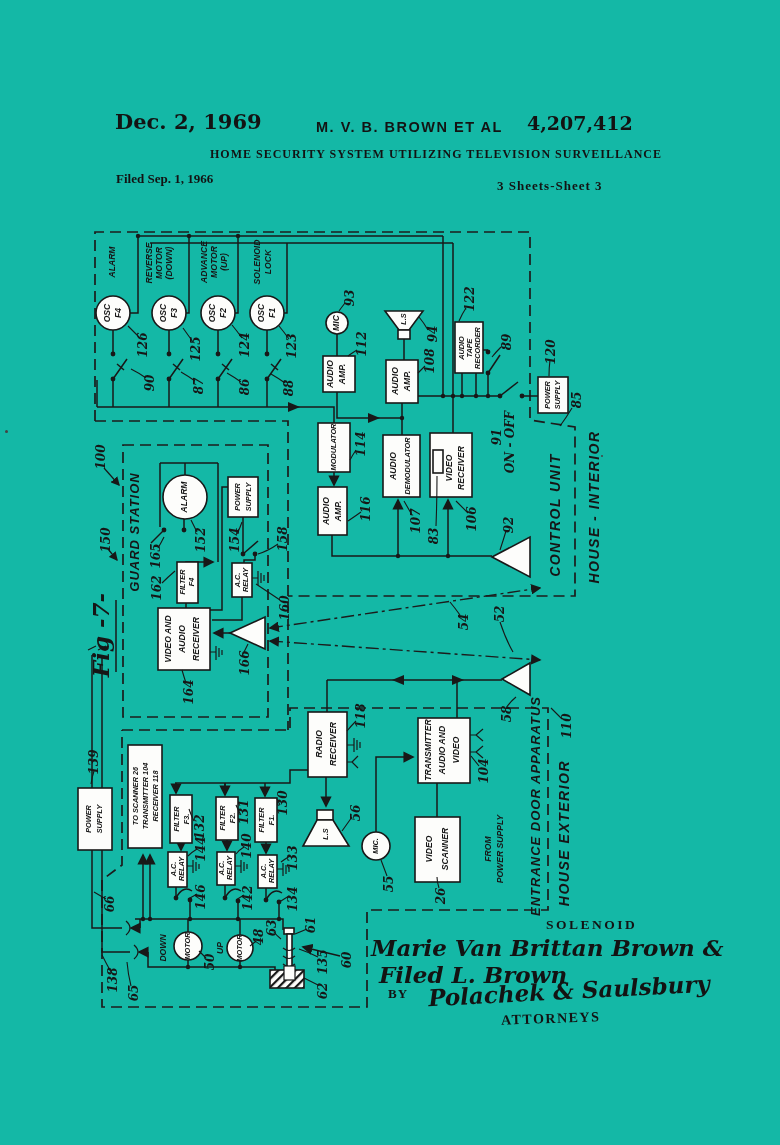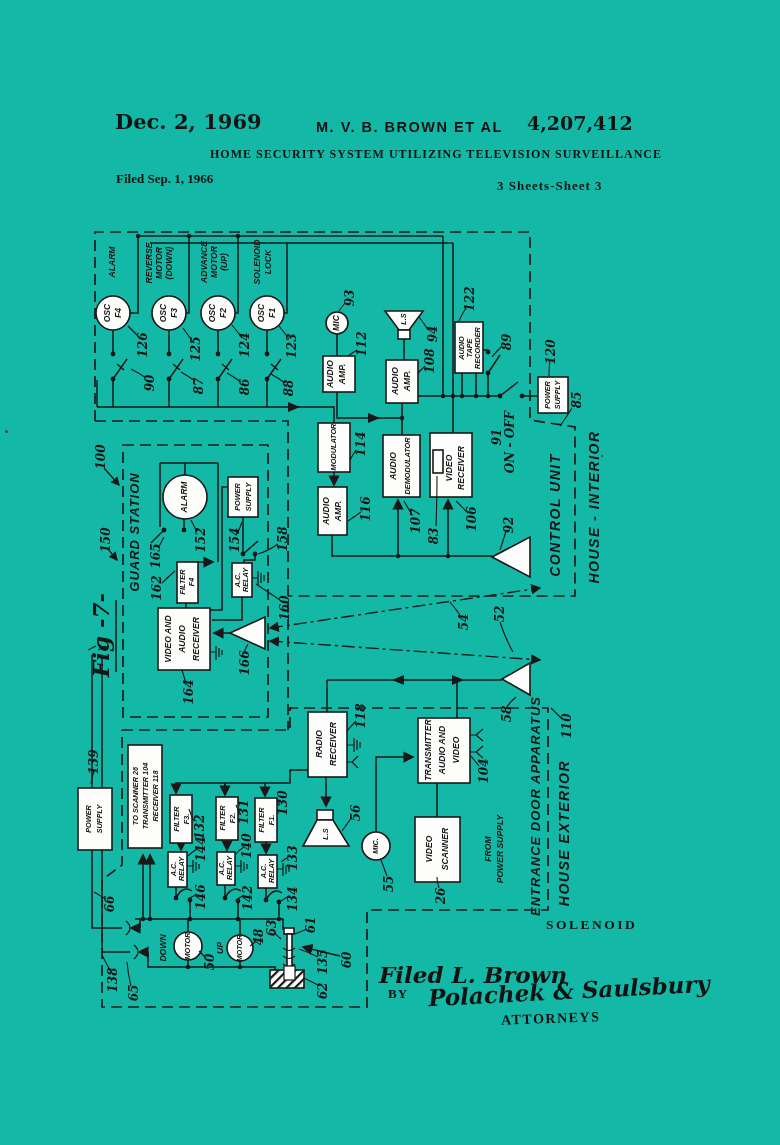--- a/index.html
+++ b/index.html
@@ -437,20 +437,21 @@
       <text class="bl" transform="rotate(-90 446 849)" x="446" y="849" text-anchor="middle" dominant-baseline="middle">SCANNER</text>
       <text class="rn" transform="rotate(-90 441 896)" x="441" y="896" text-anchor="middle" dominant-baseline="middle">26</text>
       <text class="bl" transform="rotate(-90 489 849)" x="489" y="849" text-anchor="middle" dominant-baseline="middle">FROM</text>
       <text class="bl" transform="rotate(-90 501 849)" x="501" y="849" text-anchor="middle" dominant-baseline="middle">POWER SUPPLY</text>
       <text class="rg2" transform="rotate(-90 537 806)" x="537" y="806" text-anchor="middle" dominant-baseline="middle">ENTRANCE DOOR APPARATUS</text>
       <text class="rg" transform="rotate(-90 565 833)" x="565" y="833" text-anchor="middle" dominant-baseline="middle">HOUSE EXTERIOR</text>
     </g>
   </svg>
 
   <span class="abs f-inventors">SOLENOID</span>
+  <span class="abs f-name1">Marie Van Brittan Brown &amp;</span>
   <span class="abs f-name2">Filed L. Brown</span>
   <span class="abs f-by">BY</span>
   <span class="abs f-sig">Polachek &amp; Saulsbury</span>
   <span class="abs f-att">ATTORNEYS</span>
 
   <div class="speck" style="left:5px;top:430px;width:3px;height:3px"></div>
   <div class="speck" style="left:601px;top:455px;width:2px;height:2px"></div>
 
 </div>
 

